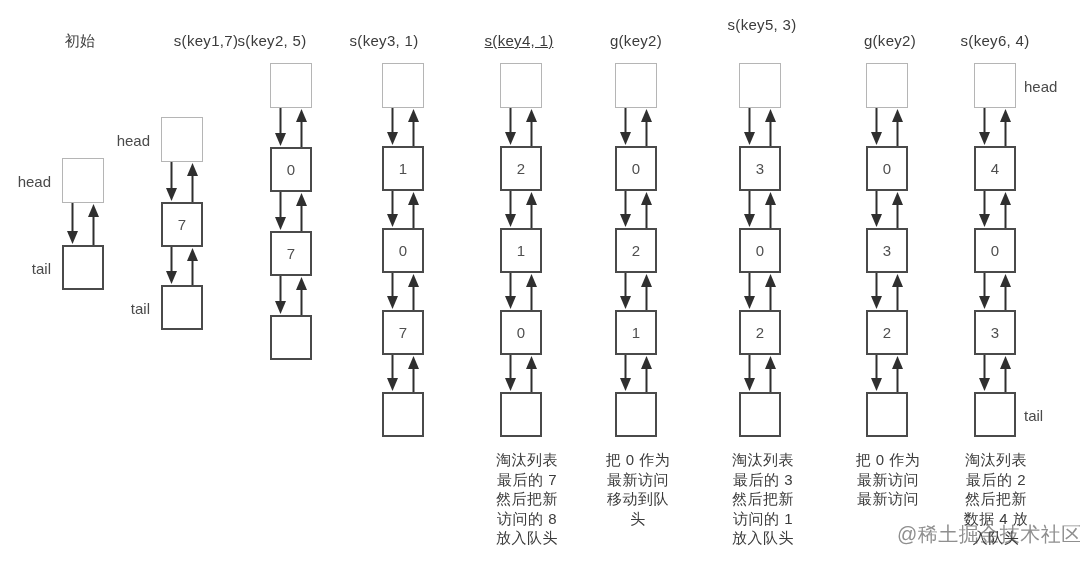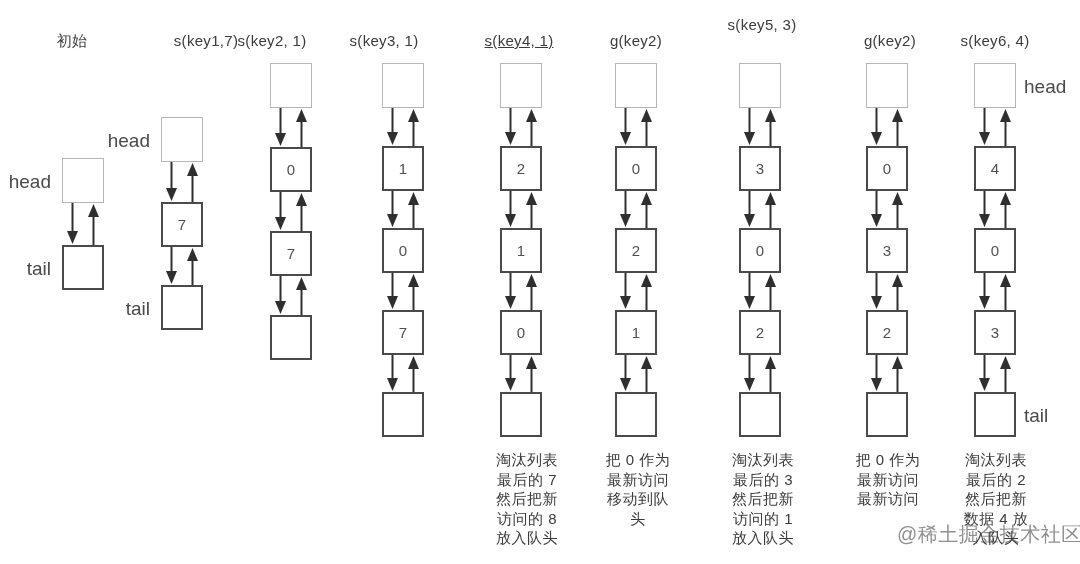--- a/index.html
+++ b/index.html
@@ -25,21 +25,21 @@
     background:#ffffff;
     box-sizing:border-box;
     display:flex;align-items:center;justify-content:center;
     font-size:15px;
     color:#4f4f4f;
   }
   .box.light{border:1.5px solid #b5b5b5;}
   .box.dark{border:2px solid #4a4a4a;}
   .node-label{
     position:absolute;
-    font-size:19px;
+    font-size:15px;
     line-height:16px;
     color:#4a4a4a;
     white-space:nowrap;
   }
   .link{position:absolute;display:block;}
   .note{
     position:absolute;
     transform:translateX(-50%);
     text-align:center;
     font-size:15px;
@@ -55,21 +55,21 @@
     color:#8f8f8f;
     letter-spacing:0.5px;
     white-space:nowrap;
   }
 </style>
 </head>
 <body>
 
 <div id="stage">
   <div class="watermark" style="left: 897px; top: 522px; color: rgb(143, 143, 143);">@稀土掘金技术社区</div>
-<div class="col-title" style="left: 72px; top: 31px;">初始</div>
+<div class="col-title" style="left: 80px; top: 31px;">初始</div>
     <div class="box light" style="left: 62px; top: 158px;"></div>
     <div class="node-label" style="top: 174px; right: 1029px;">head</div>
     <div class="box dark" style="left: 62px; top: 245px;"></div>
     <div class="node-label" style="top: 261px; right: 1029px;">tail</div>
     <svg width="34" height="42" class="link" style="left: 66px; top: 203px;">
       <line x1="6.5" y1="0" x2="6.5" y2="29" stroke="#2f2f2f" stroke-width="2"></line>
       <polygon points="1,28 12,28 6.5,41" fill="#2f2f2f"></polygon>
       <line x1="27.5" y1="13" x2="27.5" y2="42" stroke="#2f2f2f" stroke-width="2"></line>
       <polygon points="22,14 33,14 27.5,1" fill="#2f2f2f"></polygon>
     </svg>
@@ -84,21 +84,21 @@
       <polygon points="22,14 33,14 27.5,1" fill="#2f2f2f"></polygon>
     </svg>
     <div class="box dark" style="left: 161px; top: 285px;"></div>
     <div class="node-label" style="top: 301px; right: 930px;">tail</div>
     <svg width="34" height="38" class="link" style="left: 165px; top: 247px;">
       <line x1="6.5" y1="0" x2="6.5" y2="25" stroke="#2f2f2f" stroke-width="2"></line>
       <polygon points="1,24 12,24 6.5,37" fill="#2f2f2f"></polygon>
       <line x1="27.5" y1="13" x2="27.5" y2="38" stroke="#2f2f2f" stroke-width="2"></line>
       <polygon points="22,14 33,14 27.5,1" fill="#2f2f2f"></polygon>
     </svg>
-    <div class="col-title" style="left: 272px; top: 31px;">s(key2, 1)</div>
+    <div class="col-title" style="left: 272px; top: 31px;">s(key2, 5)</div>
     <div class="box light" style="left: 270px; top: 63px;"></div>
     <div class="box dark" style="left: 270px; top: 147px;">0</div>
     <svg width="34" height="39" class="link" style="left: 274px; top: 108px;">
       <line x1="6.5" y1="0" x2="6.5" y2="26" stroke="#2f2f2f" stroke-width="2"></line>
       <polygon points="1,25 12,25 6.5,38" fill="#2f2f2f"></polygon>
       <line x1="27.5" y1="13" x2="27.5" y2="39" stroke="#2f2f2f" stroke-width="2"></line>
       <polygon points="22,14 33,14 27.5,1" fill="#2f2f2f"></polygon>
     </svg>
     <div class="box dark" style="left: 270px; top: 231px;">7</div>
     <svg width="34" height="39" class="link" style="left: 274px; top: 192px;">

